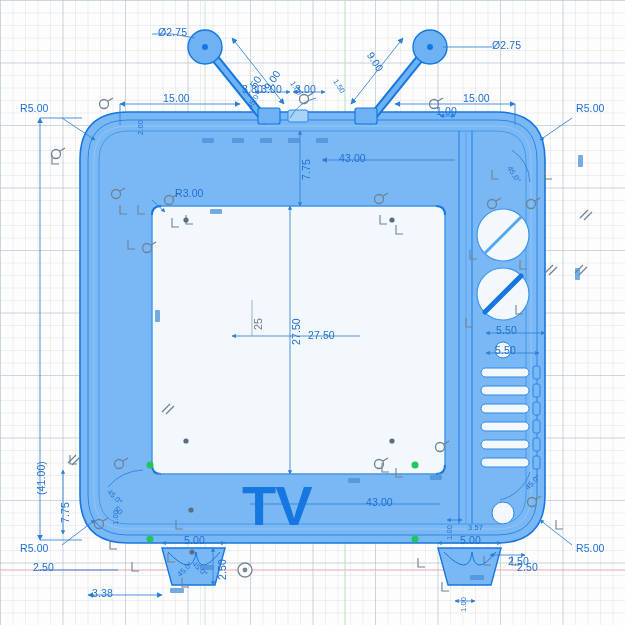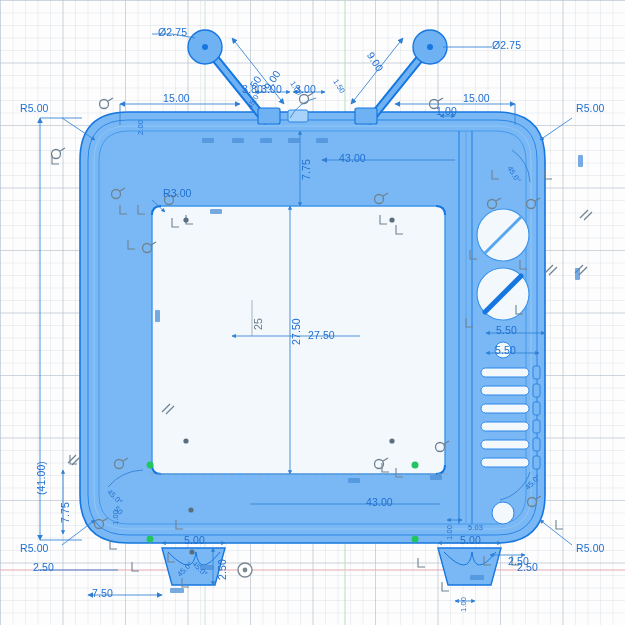--- a/index.html
+++ b/index.html
@@ -448,67 +448,68 @@
     <g fill="#5a6e80">
       <circle cx="186" cy="220" r="2.6"></circle>
       <circle cx="186" cy="441" r="2.6"></circle>
       <circle cx="392" cy="220" r="2.6"></circle>
       <circle cx="392" cy="441" r="2.6"></circle>
       <circle cx="191" cy="510" r="2.6"></circle>
       <circle cx="192" cy="552" r="2.6"></circle>
     </g>
   </svg>
 
+  <div class="tvtext" style="left:242px; top:478px;">TV</div>
 
   <div class="dim" style="left:158px; top:27px;">Ø2.75</div>
   <div class="dim" style="left:492px; top:40px;">Ø2.75</div>
   <div class="dim rotA" style="left:262px; top:86px;">9.00</div>
   <div class="dim rotB" style="left:374px; top:50px;">9.00</div>
   <div class="dim rotA" style="left:248px; top:84px;">50</div>
   <div class="dim" style="left:261px; top:84px;">3.00</div>
   <div class="dim" style="left:295px; top:84px;">3.00</div>
   <div class="dim" style="left:163px; top:93px;">15.00</div>
   <div class="dim" style="left:463px; top:93px;">15.00</div>
   <div class="dim" style="left:436px; top:106px;">1.00</div>
   <div class="dim rot90 tiny" style="left:137px; top:135px;">2.00</div>
   <div class="dim rotA tiny" style="left:246px; top:106px;">45.0°</div>
   <div class="dim rotB tiny" style="left:512px; top:165px;">45.0°</div>
 
   <div class="dim" style="left:20px;  top:103px;">R5.00</div>
   <div class="dim" style="left:576px; top:103px;">R5.00</div>
   <div class="dim" style="left:20px;  top:543px;">R5.00</div>
   <div class="dim" style="left:576px; top:543px;">R5.00</div>
-  <div class="dim" style="left:119px; top:188px;padding-left:44px;">R3.00</div>
+  <div class="dim" style="left:131px; top:188px;padding-left:44px;">R3.00</div>
 
   <div class="dim rot90" style="left:301px; top:180px;">7.75</div>
   <div class="dim" style="left:339px; top:153px;">43.00</div>
   <div class="dim" style="left:366px; top:497px;">43.00</div>
   <div class="dim rot90" style="left:291px; top:345px;">27.50</div>
   <div class="dim" style="left:308px; top:330px;">27.50</div>
   <div class="dim grey rot90" style="left:253px; top:330px;">25</div>
   <div class="dim rot90" style="left:36px;  top:495px;">(41.00)</div>
   <div class="dim rot90" style="left:60px;  top:523px;">7.75</div>
 
   <div class="dim" style="left:496px; top:325px;">5.50</div>
   <div class="dim" style="left:495px; top:345px;">5.50</div>
 
   <div class="dim" style="left:184px; top:535px;">5.00</div>
   <div class="dim rot90" style="left:217px; top:580px;">2.50</div>
   <div class="dim" style="left:460px; top:535px;">5.00</div>
   <div class="dim" style="left:508px; top:556px;">2.50</div>
   <div class="dim" style="left:33px;  top:562px;">2.50</div>
   <div class="dim" style="left:517px; top:562px;">2.50</div>
-  <div class="dim" style="left:92px;  top:588px;">7.50</div>
+  <div class="dim" style="left:92px;  top:588px;">3.38</div>
   <div class="dim rot90 tiny" style="left:112px; top:525px;">1.00</div>
   <div class="dim rot90 tiny" style="left:446px; top:540px;">1.00</div>
   <div class="dim rot90 tiny" style="left:460px; top:612px;">1.00</div>
   <div class="dim rotC tiny" style="left:176px; top:573px;">45.0°</div>
   <div class="dim rotD tiny" style="left:196px; top:560px;">45.0°</div>
   <div class="dim rotD tiny" style="left:111px; top:488px;">45.0°</div>
   <div class="dim rotC tiny" style="left:524px; top:486px;">45.0°</div>
   <div class="dim rotD tiny" style="left:118px; top:505px;">50</div>
 
   <div class="dim" style="left:242px; top:84px;">3.80</div>
   <div class="dim rotB tiny" style="left:295px; top:80px;">1.00</div>
   <div class="dim rotB tiny" style="left:338px; top:78px;">1.50</div>
-  <div class="dim tiny" style="left:468px; top:524px;">5.03</div>
+  <div class="dim tiny" style="left:468px; top:524px;">3.57</div>
 
 </div>
 
 </body></html>

